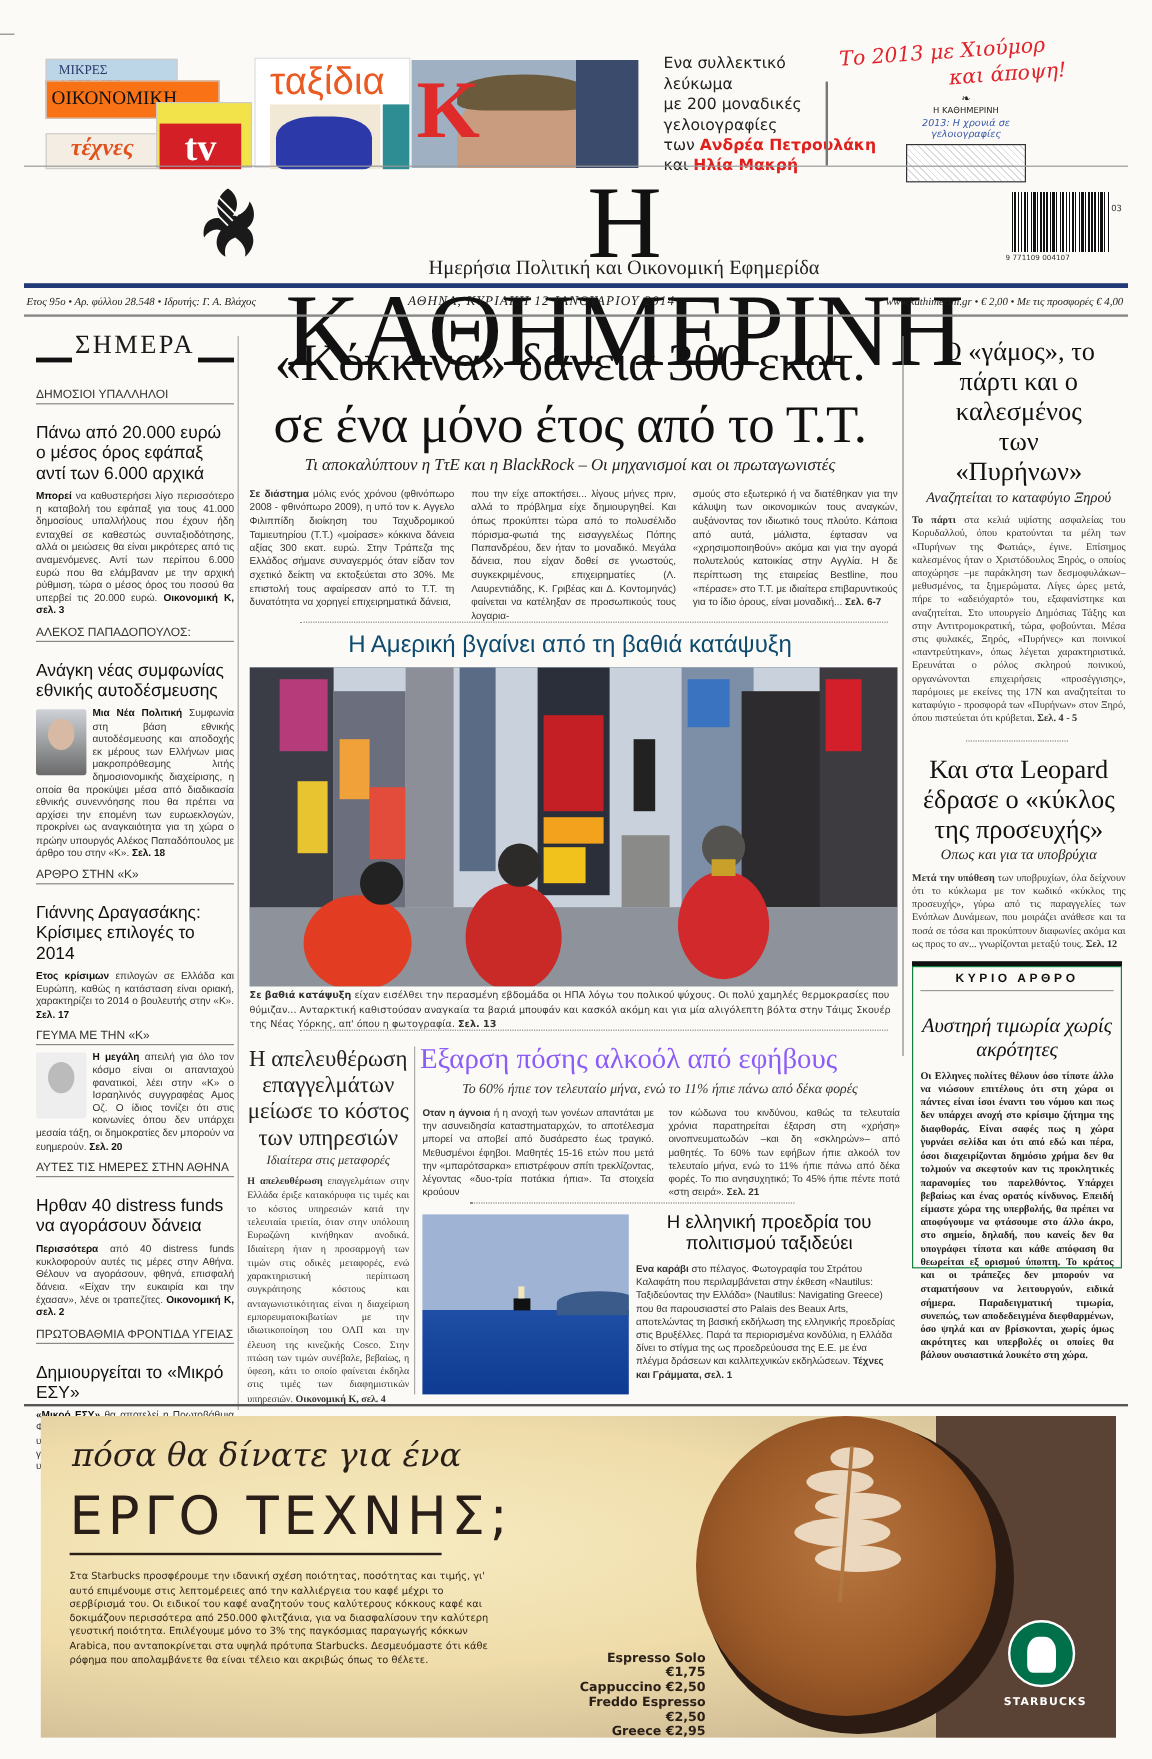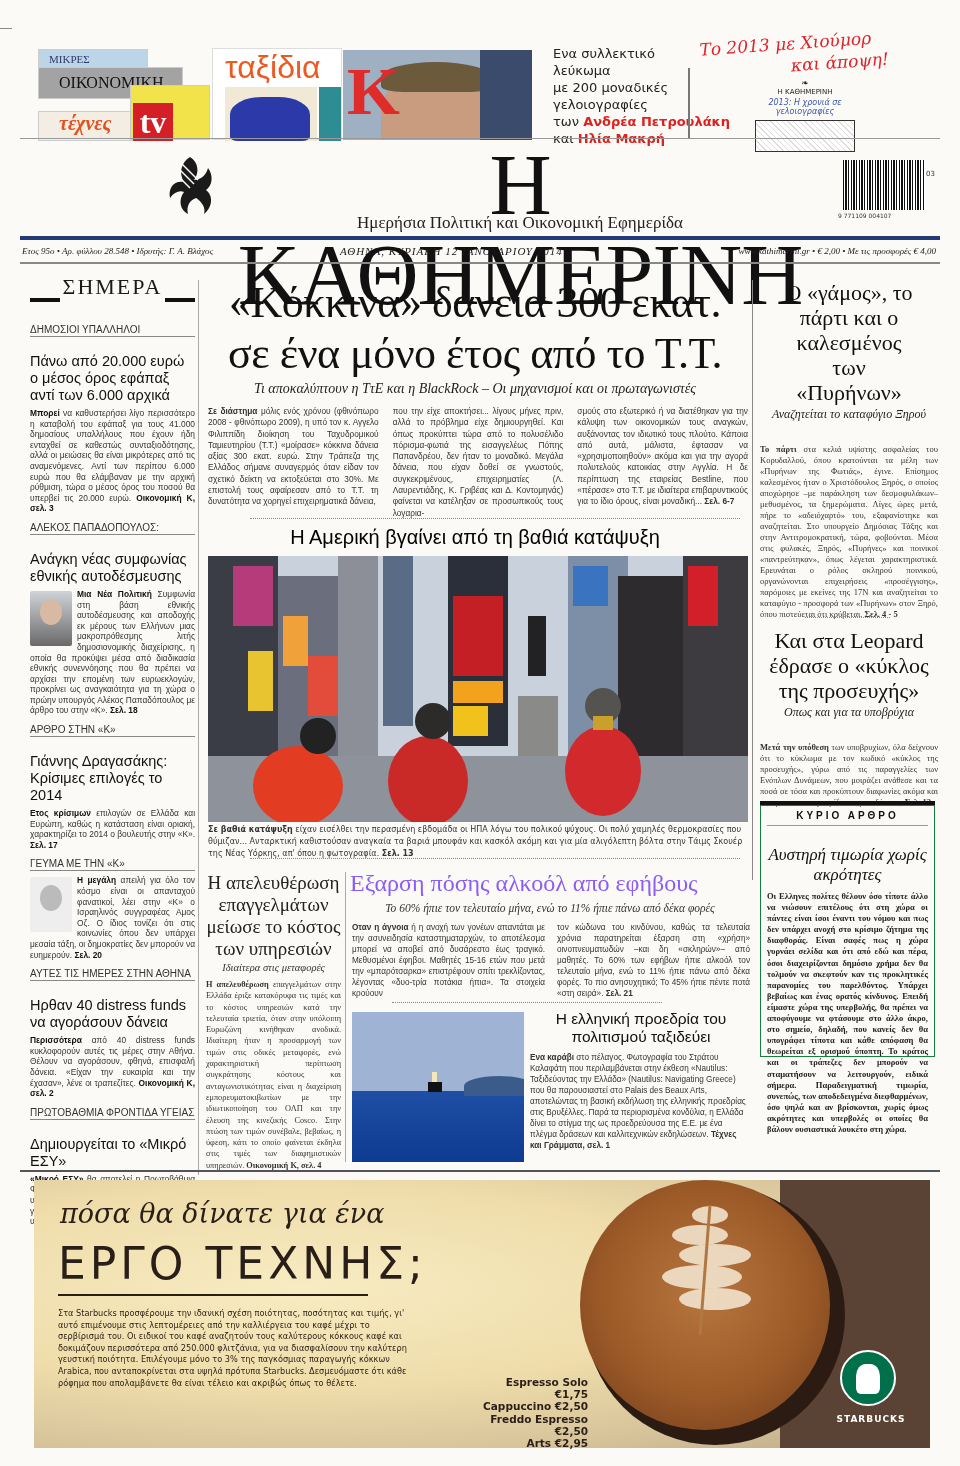--- a/index.html
+++ b/index.html
@@ -2,24 +2,24 @@
 <html><head>
 <meta charset="utf-8">
 <style>
 *{box-sizing:border-box;margin:0;padding:0}
 body{width:960px;height:1466px;background:#fbfaf7;position:relative;overflow:hidden;font-family:"DejaVu Sans",sans-serif;color:#1a1a1a}
 .abs{position:absolute}
 
 .promo-stack{left:38px;top:45px;width:180px;height:95px}
 .mag{position:absolute;border:1px solid #ccc;font-family:"Liberation Serif",serif}
 .mag1{left:0;top:4px;width:110px;height:22px;background:#bcd6e8;font-size:11px;color:#2b3a6a;padding:3px 10px}
-.mag2{left:0;top:22px;width:145px;height:32px;background:#a3a3a3;font-size:16px;color:#111;padding:6px 20px}
+.mag2{left:0;top:22px;width:145px;height:32px;background:#f97316;font-size:16px;color:#111;padding:6px 4px}
 .mag3{left:0;top:66px;width:95px;height:30px;background:#f4ede4;font-size:20px;color:#e0531e;font-style:italic;padding:0 20px;font-weight:bold}
 .mag4{left:92px;top:40px;width:80px;height:55px;background:#f3e34a}
-.mag4 .tv{position:absolute;left:2px;top:17px;width:40px;height:38px;background:#d31f25;color:#fff;font-size:32px;font-weight:bold;text-align:center;line-height:38px;font-family:"Liberation Serif",serif}
+.mag4 .tv{position:absolute;left:2px;top:17px;width:68px;height:38px;background:#d31f25;color:#fff;font-size:32px;font-weight:bold;text-align:center;line-height:38px;font-family:"Liberation Serif",serif}
 .taxidia{left:212px;top:48px;width:130px;height:92px;background:#fff;border:1px solid #ddd}
 .taxidia .t{font-family:"Liberation Sans",sans-serif;font-size:32px;color:#ea5a23;padding-left:12px;line-height:36px}
 .taxidia .art{position:absolute;left:12px;top:38px;width:92px;height:54px;background:#f1e9d6}
 .taxidia .blob{position:absolute;left:5px;top:10px;width:80px;height:44px;border-radius:40% 40% 10% 10%;background:#2b3aa8}
 .taxidia .art2{position:absolute;right:0;top:38px;width:22px;height:54px;background:#2e8d93}
 .kmag{left:343px;top:50px;width:137px;height:90px;background:#9eb0c2;overflow:hidden}
 .kmag .K{position:absolute;left:4px;top:6px;font-family:"Liberation Serif",serif;font-size:68px;color:#e02b2b;font-weight:bold;line-height:70px}
 .kmag .face{position:absolute;left:38px;top:18px;width:110px;height:90px;border-radius:50% 50% 0 0;background:#c99b7f}
 .kmag .hair{position:absolute;left:38px;top:12px;width:110px;height:30px;border-radius:50% 50% 20% 20%;background:#6b5a3c}
 .kmag2{left:480px;top:50px;width:52px;height:90px;background:#3a4b6b}
@@ -55,28 +55,28 @@
 .photo-thumb:after{content:"";position:absolute;left:10px;top:8px;width:22px;height:26px;border-radius:50%;background:#d8b9a3}
 .photo-thumb.bw{background:#eee}
 .photo-thumb.bw:after{background:#bbb}
 .lcol-vrule{left:198px;top:280px;width:1px;height:895px;background:#aaa}
 
 .mainhead{left:205px;top:277px;width:540px;text-align:center;font-family:"Liberation Serif",serif;font-size:44px;line-height:51px;color:#111;letter-spacing:-0.5px}
 .mainsub{left:205px;top:381px;width:540px;text-align:center;font-family:"Liberation Serif",serif;font-style:italic;font-size:14px;color:#222}
 .maincols{left:208px;top:406px;width:540px;display:flex;gap:14px}
 .maincols div{flex:1;font-family:"Liberation Sans",sans-serif;font-size:8.3px;line-height:11.3px;color:#333;text-align:justify}
 .dotted{height:0;border-top:1.5px dotted #888}
-.photohead{left:205px;top:526px;width:540px;text-align:center;font-family:"Liberation Sans",sans-serif;font-size:20px;color:#000000}
+.photohead{left:205px;top:526px;width:540px;text-align:center;font-family:"Liberation Sans",sans-serif;font-size:20px;color:#0c4a6e}
 .photo{left:208px;top:556px;width:540px;height:266px;overflow:hidden;background:#7f8a96}
 .caption{left:208px;top:824px;width:540px;font-size:8px;line-height:12px;color:#333}
 .rcol-vrule{left:752px;top:280px;width:1px;height:600px;background:#888}
 
 .rhead{font-family:"Liberation Serif",serif;font-size:22px;line-height:25px;text-align:center;color:#111}
 .rsub{font-family:"Liberation Serif",serif;font-style:italic;font-size:12px;text-align:center;color:#222;margin-top:2px}
-.rbody{font-family:"Liberation Serif",serif;font-size:8.5px;line-height:11px;color:#333;text-align:justify;margin-top:22px}
+.rbody{font-family:"Liberation Serif",serif;font-size:8.5px;line-height:11px;color:#333;text-align:justify;margin-top:6px}
 .editorial{left:760px;top:805px;width:175px;height:252px;border:1px solid #15803d;padding:4px 6px}
 .editorial-bar{left:760px;top:801px;width:175px;height:4px;background:#111}
 .ed-kicker{text-align:center;font-family:"Liberation Sans",sans-serif;font-weight:bold;font-size:10px;letter-spacing:3px;color:#111;border-bottom:1px solid #999;padding-bottom:4px}
 .ed-title{text-align:center;font-family:"Liberation Serif",serif;font-style:italic;font-size:17px;line-height:20px;margin-top:19px;color:#111}
 .ed-body{font-family:"Liberation Serif",serif;font-size:8.5px;line-height:11.1px;margin-top:6px;color:#222;text-align:justify;font-weight:bold}
 
 .lower-left{left:206px;top:872px;width:135px}
 .ll-head{font-family:"Liberation Serif",serif;font-size:19px;line-height:22px;color:#222;text-align:center}
 .ll-sub{font-family:"Liberation Serif",serif;font-style:italic;font-size:10.5px;color:#333;text-align:center;margin-top:2px}
 .ll-body{font-family:"Liberation Serif",serif;font-size:8.3px;line-height:11.3px;color:#333;margin-top:6px;text-align:justify}
@@ -311,16 +311,16 @@
   </g>
 </svg>
 <div class="abs ad-line1">πόσα θα δίνατε για ένα</div>
 <div class="abs ad-line2">ΕΡΓΟ ΤΕΧΝΗΣ;</div>
 <div class="abs ad-underline"></div>
 <div class="abs ad-body">Στα Starbucks προσφέρουμε την ιδανική σχέση ποιότητας, ποσότητας και τιμής, γι' αυτό επιμένουμε στις λεπτομέρειες από την καλλιέργεια του καφέ μέχρι το σερβίρισμά του. Οι ειδικοί του καφέ αναζητούν τους καλύτερους κόκκους καφέ και δοκιμάζουν περισσότερα από 250.000 φλιτζάνια, για να διασφαλίσουν την καλύτερη γευστική ποιότητα. Επιλέγουμε μόνο το 3% της παγκόσμιας παραγωγής κόκκων Arabica, που ανταποκρίνεται στα υψηλά πρότυπα Starbucks. Δεσμευόμαστε ότι κάθε ρόφημα που απολαμβάνετε θα είναι τέλειο και ακριβώς όπως το θέλετε.</div>
 <div class="abs prices">
   <div><span>Espresso Solo</span> <span>€1,75</span></div>
   <div><span>Cappuccino</span> <span>€2,50</span></div>
   <div><span>Freddo Espresso</span> <span>€2,50</span></div>
-  <div><span>Arts</span> <span>€2,95</span></div>
+  <div><span>Greece</span> <span>€2,95</span></div>
 </div>
 <div class="abs sb-logo"></div>
 <div class="abs sb-text">STARBUCKS</div>
 
 </body></html>

